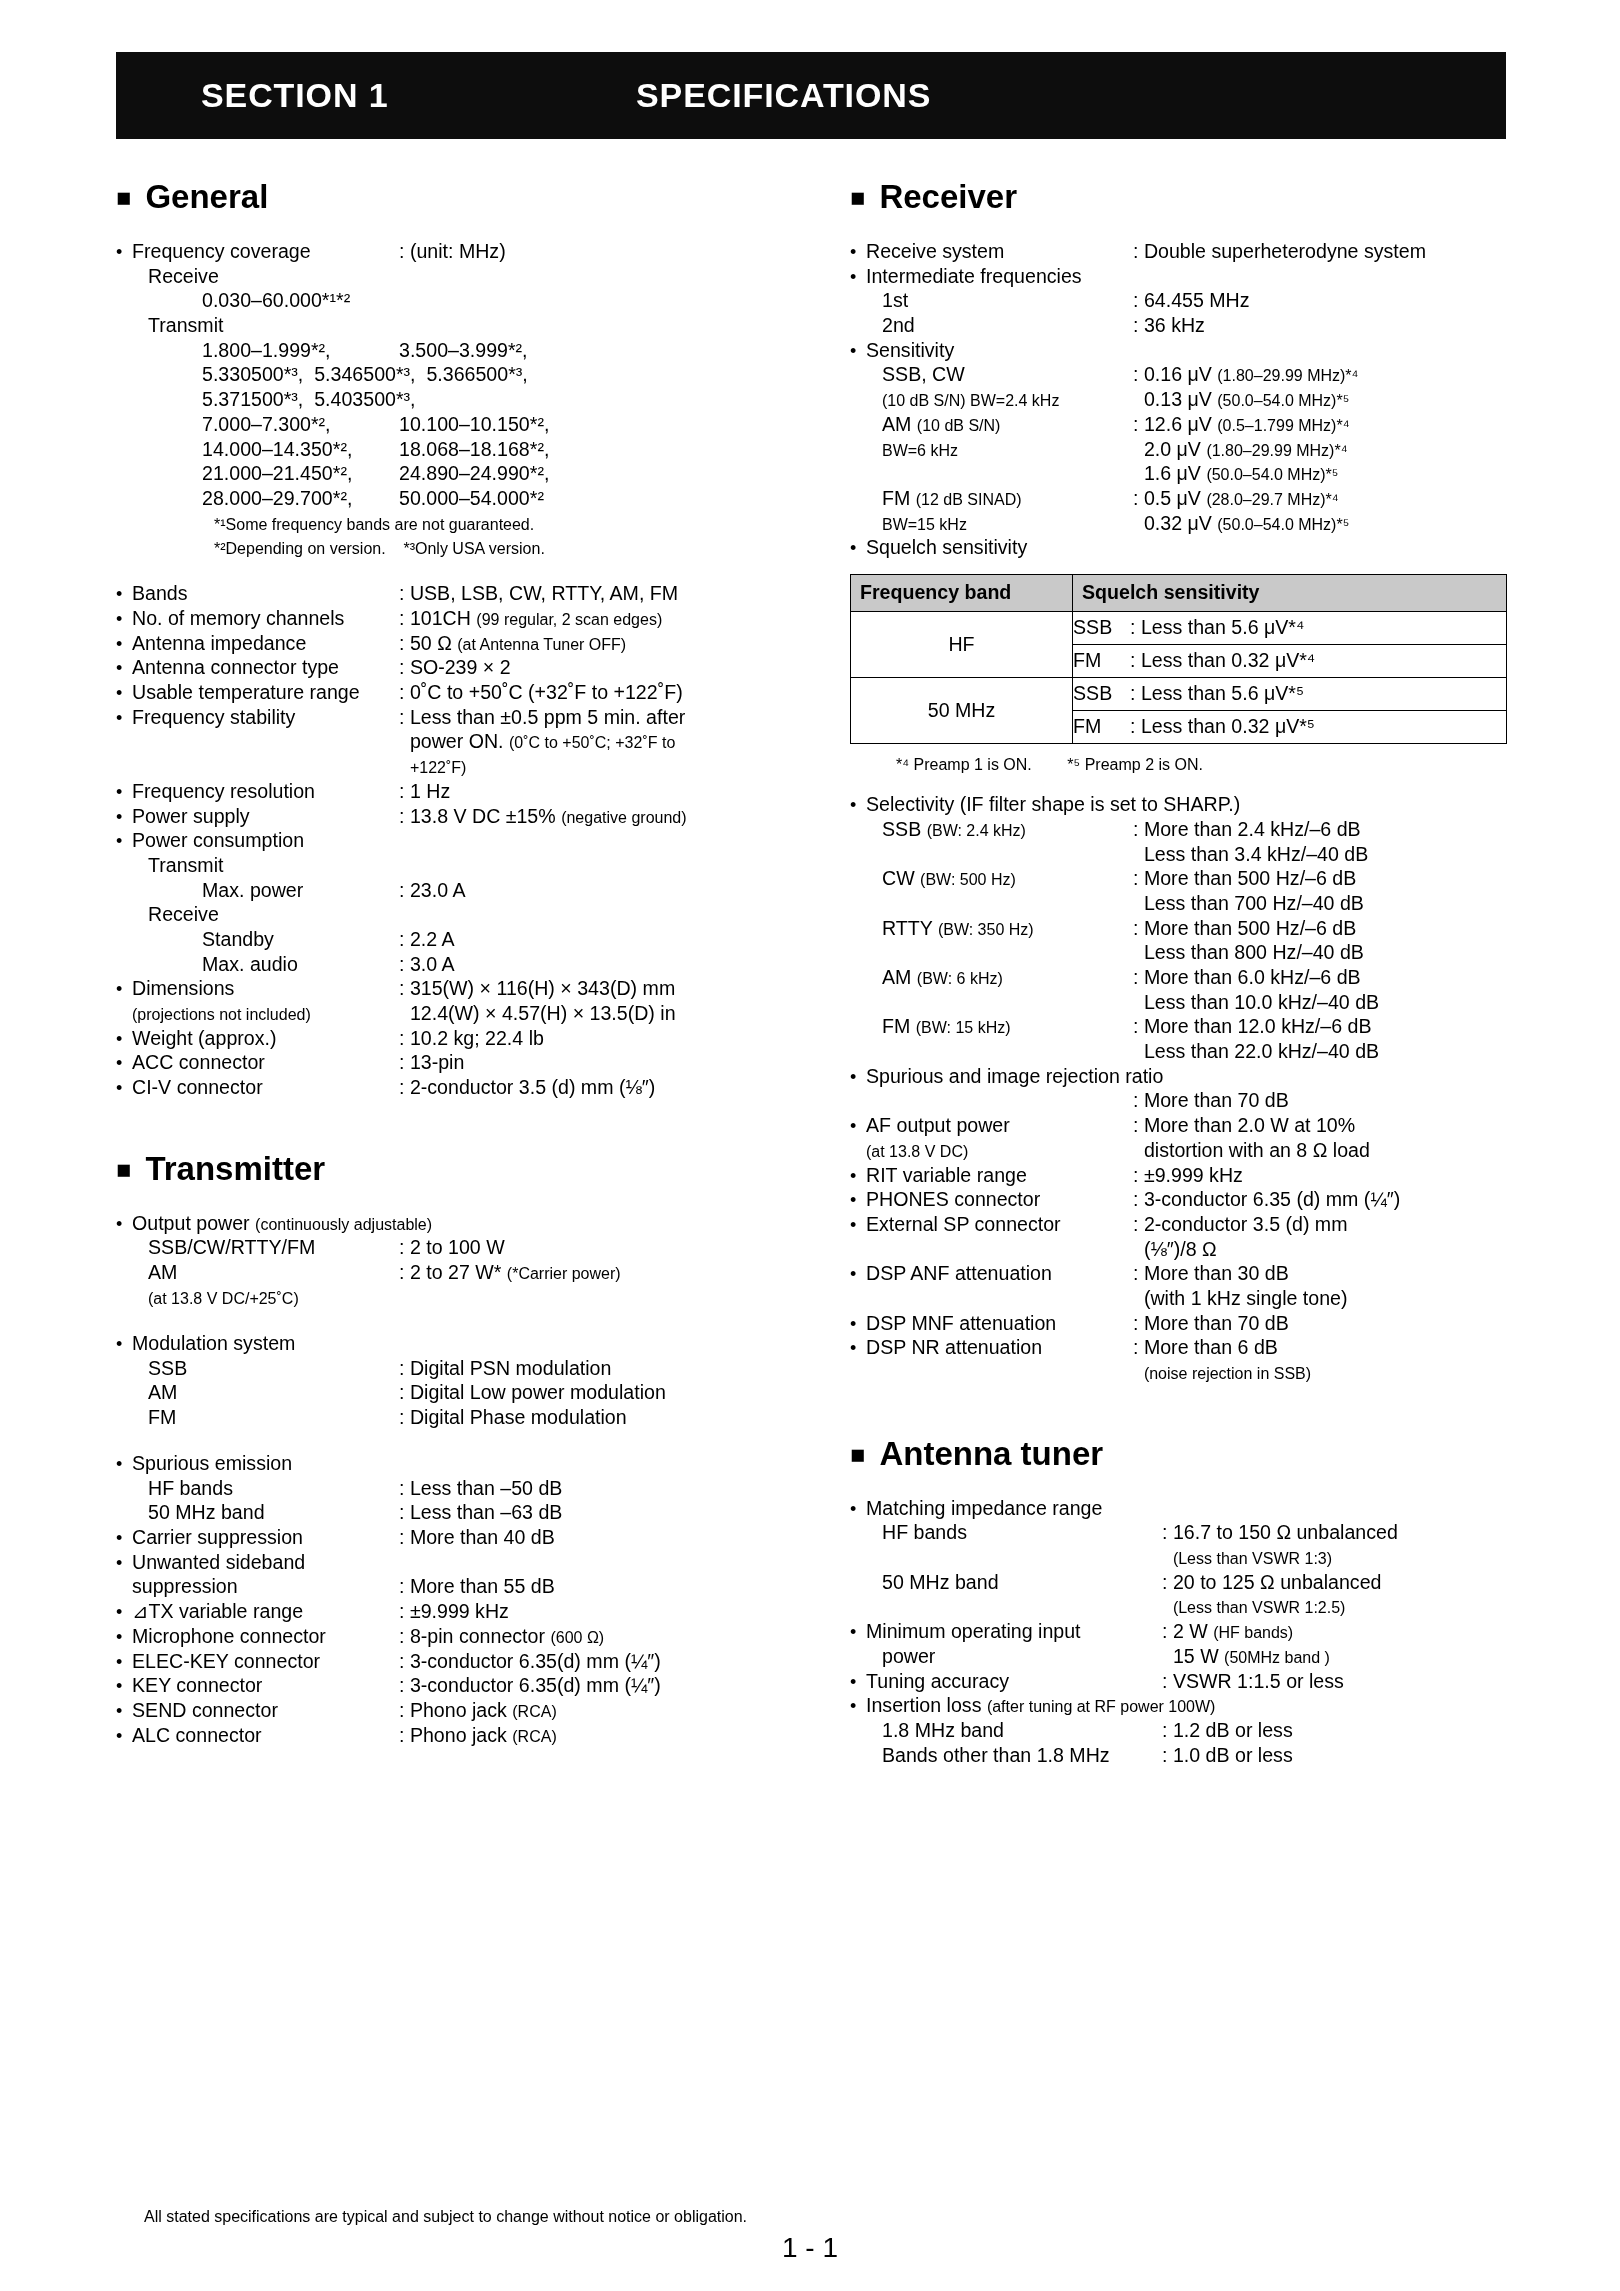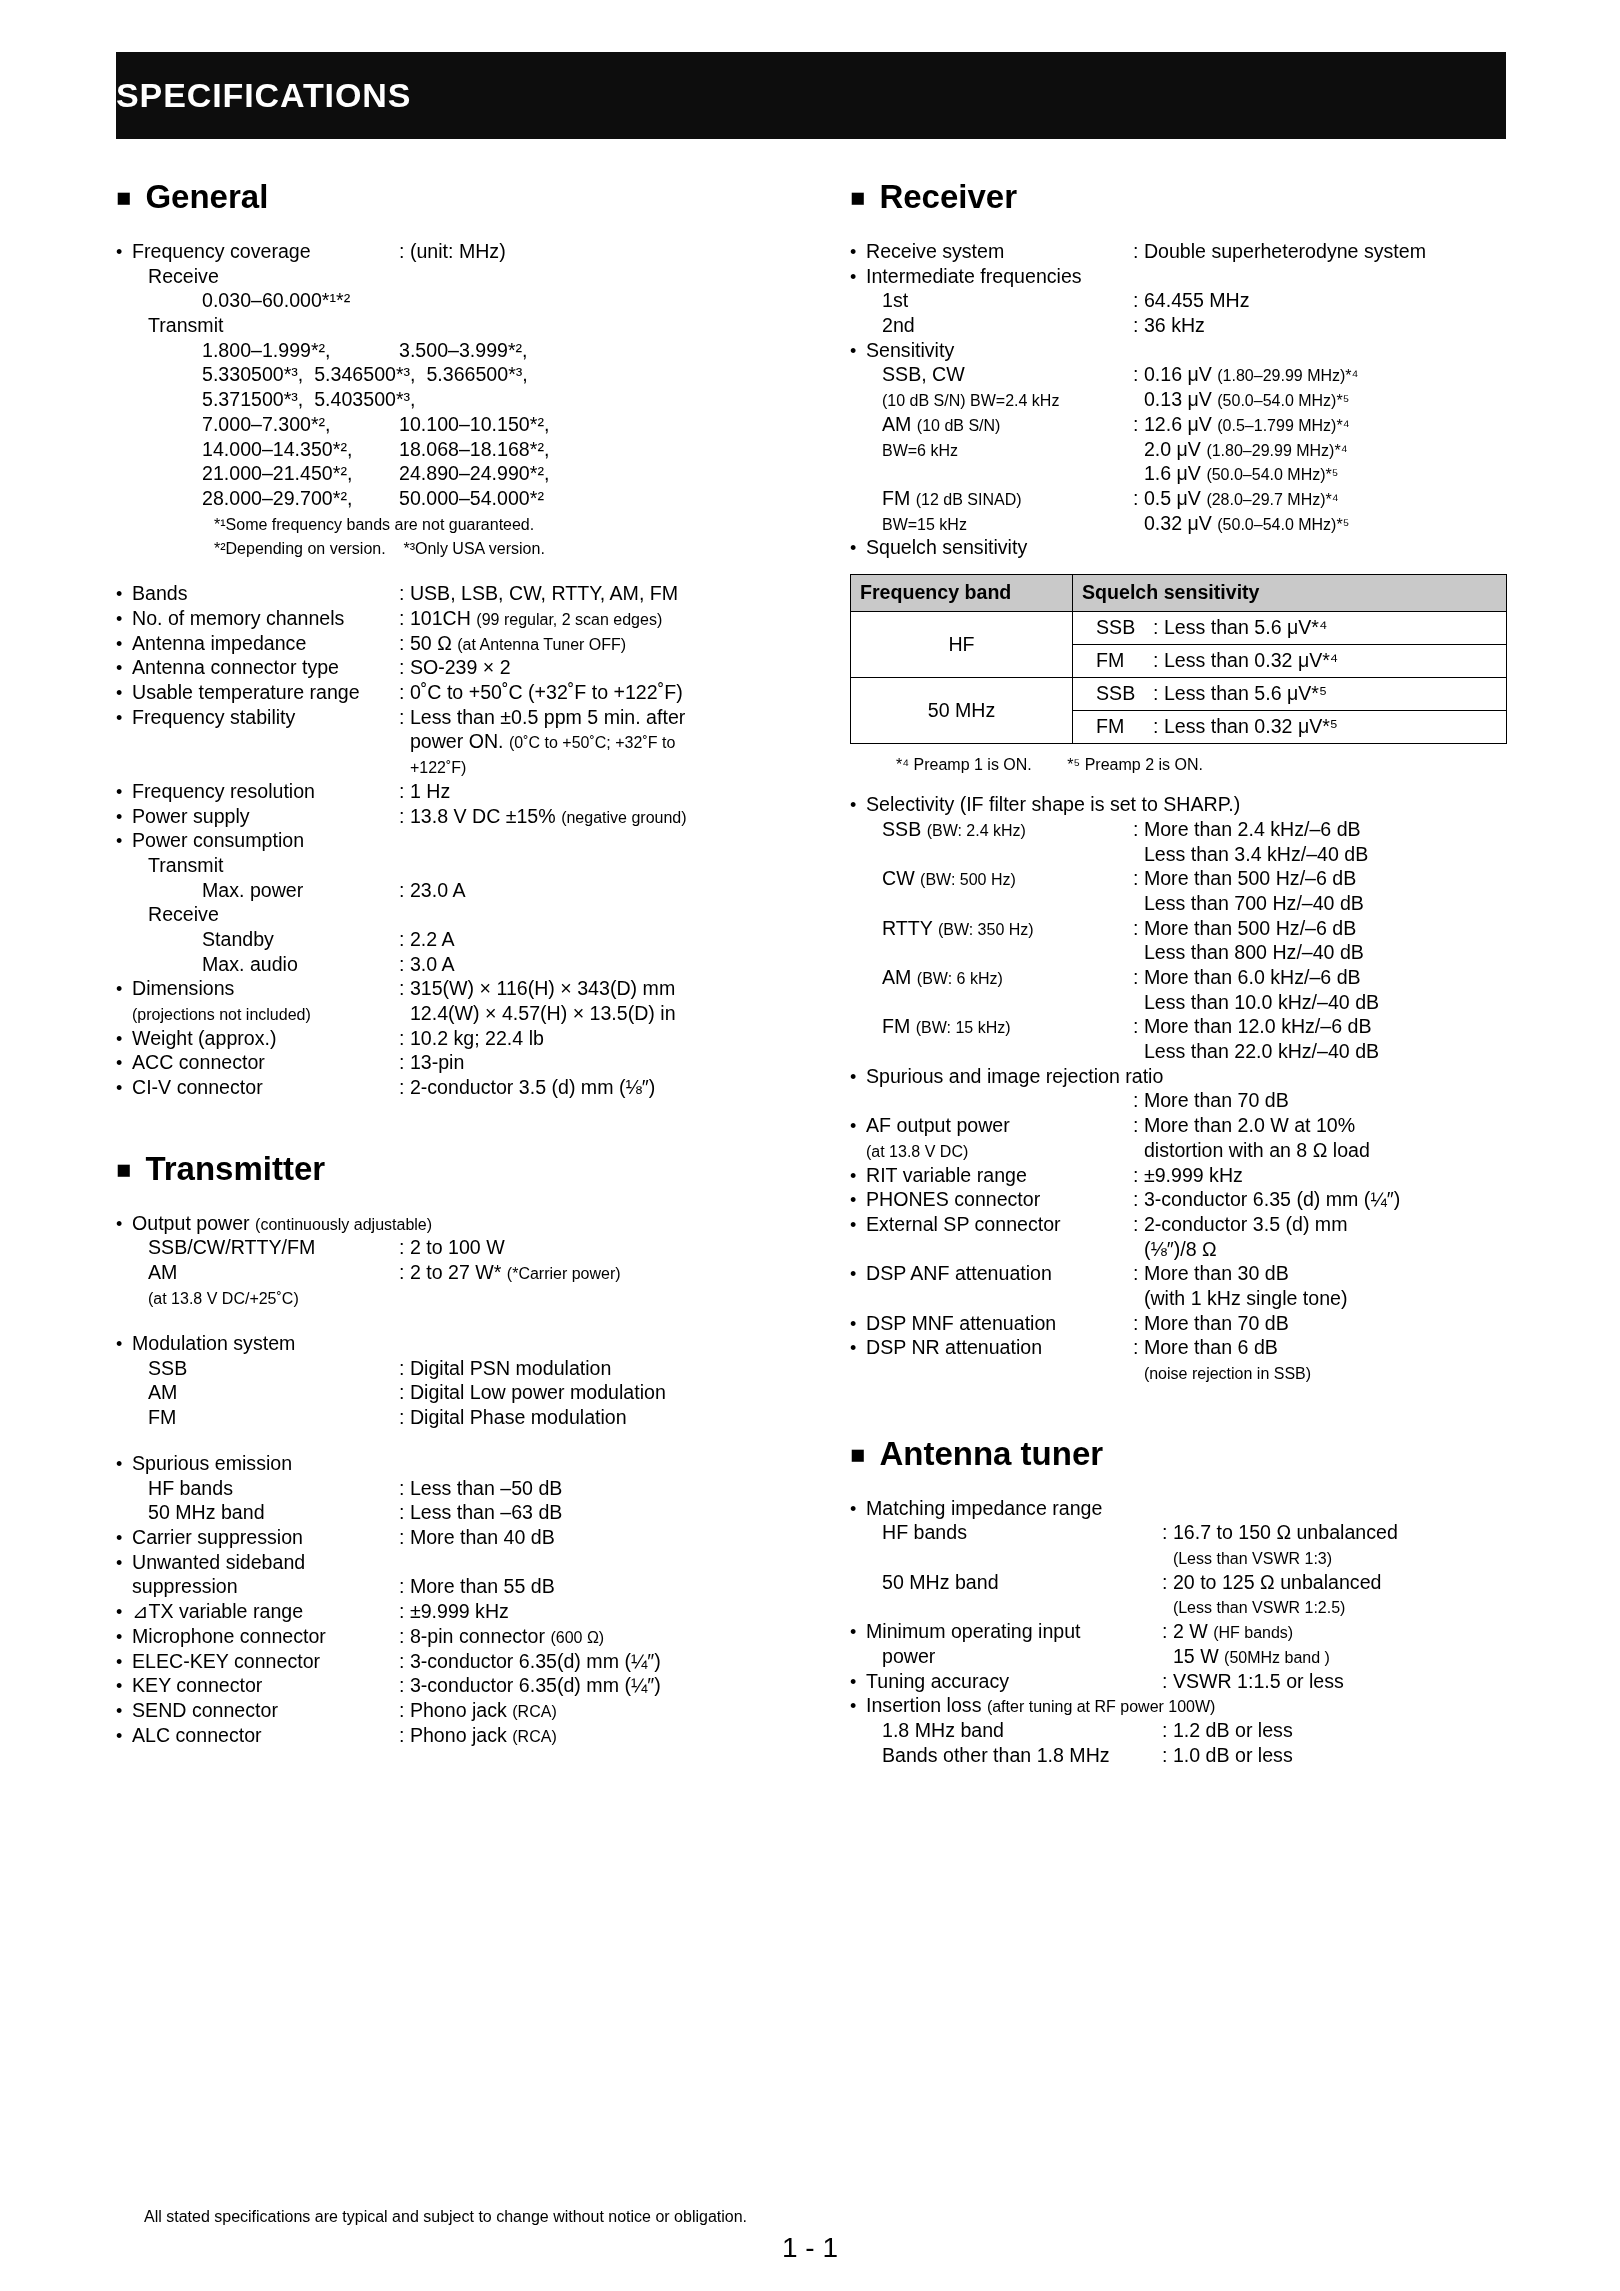--- a/index.html
+++ b/index.html
@@ -27,33 +27,34 @@
   .val{flex:1;white-space:pre-wrap}
   .ind1 .lbl{padding-left:16px}
   .ind2 .lbl{padding-left:70px}
   .ind3 .lbl{padding-left:82px}
   .sm{font-size:16px}
   .sq-table{border-collapse:collapse;width:100%;margin:14.3px 0 9px 0;font-size:19.6px}
   .sq-table th,.sq-table td{border:1.8px solid #000;padding:4.5px 9px}
   .sq-table th{background:#c9c9c9;font-weight:bold;text-align:left;padding:6.2px 9px}
   .sq-table th:first-child{width:203px}
   td.band{text-align:center;width:203px}
-  td.mv{padding-left:23px;white-space:pre-wrap}
+  td.mv{padding-left:0;white-space:pre-wrap}
   .mode{display:inline-block;width:57px}
   .tbl-note{font-size:16px;padding:3.6px 0 0 46px;white-space:pre-wrap}
   .rows-bottom{margin-top:18px}
   .footer-note{position:absolute;left:144px;bottom:66px;font-size:16px}
   .pageno{position:absolute;left:0;right:0;bottom:28.5px;text-align:center;font-size:28px}
 </style>
 </head>
 <body>
 
 <div class="page">
 
   <header class="header-bar">
+    <div class="hsec">SECTION 1</div>
     <div class="httl">SPECIFICATIONS</div>
   </header>
 
   <div class="cols">
 
     <div class="col">
       <section class="sec sec-general">
         <h2>
           <span class="marker">■</span>
           <span>General</span>

